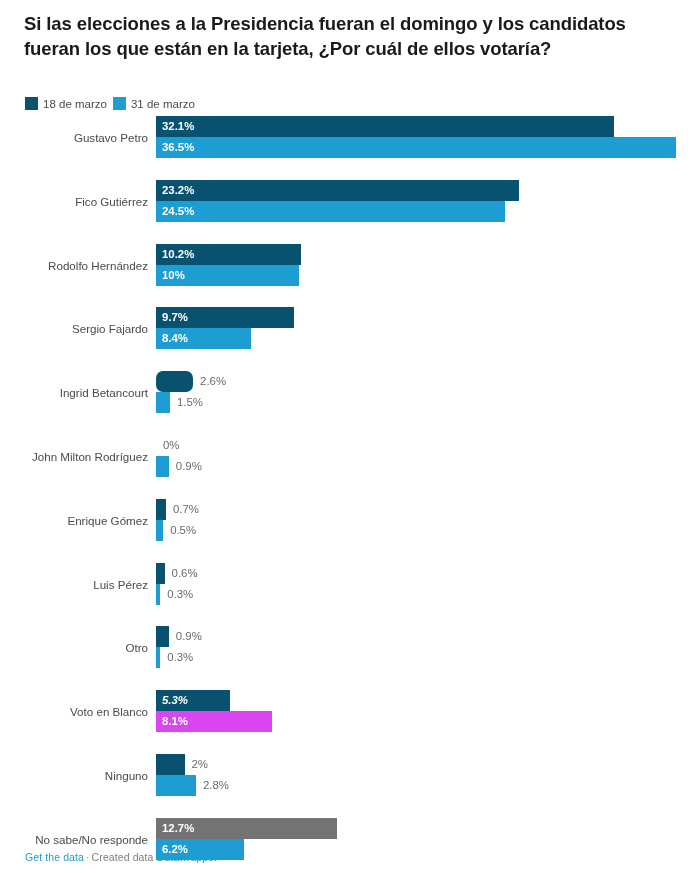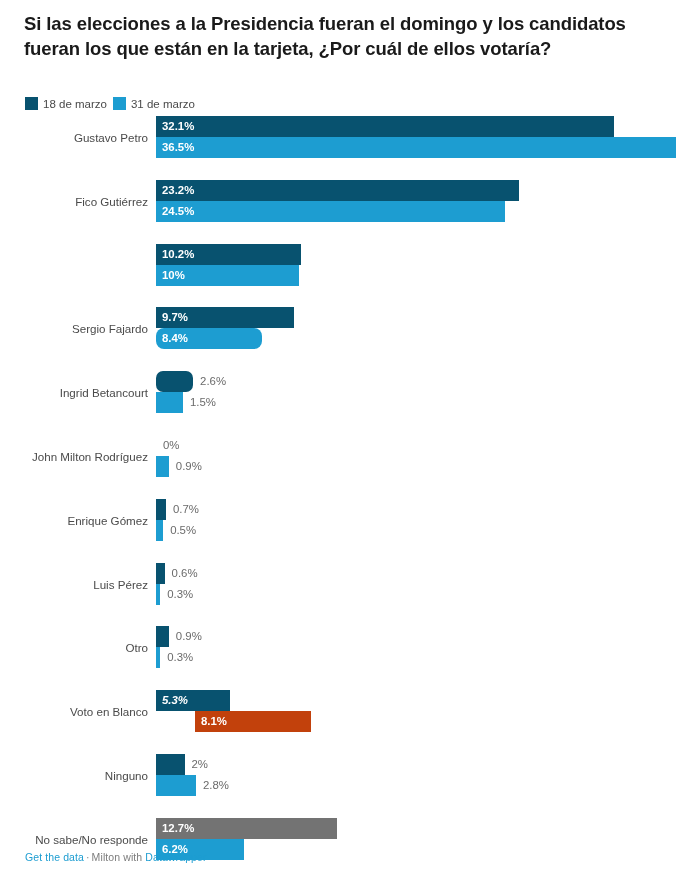--- a/index.html
+++ b/index.html
@@ -201,20 +201,21 @@
             </div>
           </div>
           <div class="bar-track t1">
             <div class="bar s1" style="width: 349.37px; background: rgb(29, 157, 209);">
               <span class="bar-value inside">24.5%</span>
             </div>
           </div>
         </div>
       </div>
       <div class="row" style="top: 127.6px;">
+        <div class="row-label">Rodolfo Hernández</div>
         <div class="bars">
           <div class="bar-track t0">
             <div class="bar s0" style="width: 145.452px; background: rgb(8, 82, 111);">
               <span class="bar-value inside">10.2%</span>
             </div>
           </div>
           <div class="bar-track t1">
             <div class="bar s1" style="width: 142.6px; background: rgb(29, 157, 209);">
               <span class="bar-value inside">10%</span>
             </div>
@@ -223,36 +224,36 @@
       </div>
       <div class="row" style="top: 191.4px;">
         <div class="row-label">Sergio Fajardo</div>
         <div class="bars">
           <div class="bar-track t0">
             <div class="bar s0" style="width: 138.322px; background: rgb(8, 82, 111);">
               <span class="bar-value inside">9.7%</span>
             </div>
           </div>
           <div class="bar-track t1">
-            <div class="bar s1" style="width: 106px; background: rgb(29, 157, 209); border-radius: 8px;">
+            <div class="bar s1" style="width: 95px; background: rgb(29, 157, 209);">
               <span class="bar-value inside">8.4%</span>
             </div>
           </div>
         </div>
       </div>
       <div class="row" style="top: 255.2px;">
         <div class="row-label">Ingrid Betancourt</div>
         <div class="bars">
           <div class="bar-track t0">
             <div class="bar s0" style="width: 37.076px; background: rgb(8, 82, 111); border-radius: 7px;">
               <span class="bar-value outside">2.6%</span>
             </div>
           </div>
           <div class="bar-track t1">
-            <div class="bar s1" style="width: 27px; background: rgb(29, 157, 209);">
+            <div class="bar s1" style="width: 14px; background: rgb(29, 157, 209);">
               <span class="bar-value outside">1.5%</span>
             </div>
           </div>
         </div>
       </div>
       <div class="row" style="top: 319px;">
         <div class="row-label">John Milton Rodríguez</div>
         <div class="bars">
           <div class="bar-track t0">
             <div class="bar s0" style="width: 0px; background: rgb(8, 82, 111);">
@@ -313,21 +314,21 @@
       </div>
       <div class="row" style="top: 574.2px;">
         <div class="row-label">Voto en Blanco</div>
         <div class="bars">
           <div class="bar-track t0">
             <div class="bar s0" style="width: 74px; background: rgb(8, 82, 111); font-style: italic;">
               <span class="bar-value inside">5.3%</span>
             </div>
           </div>
           <div class="bar-track t1">
-            <div class="bar s1" style="width: 115.506px; background: #c2410c; margin-left: 39px;">
+            <div class="bar s1" style="width: 115.506px; background: #d946ef;">
               <span class="bar-value inside">8.1%</span>
             </div>
           </div>
         </div>
       </div>
       <div class="row" style="top: 638px;">
         <div class="row-label">Ninguno</div>
         <div class="bars">
           <div class="bar-track t0">
             <div class="bar s0" style="width: 28.52px; background: rgb(8, 82, 111);">
@@ -352,17 +353,17 @@
           <div class="bar-track t1">
             <div class="bar s1" style="width: 88.412px; background: rgb(29, 157, 209);">
               <span class="bar-value inside">6.2%</span>
             </div>
           </div>
         </div>
       </div>
     </div>
 
   <div class="footer">
-    <a href="#">Get the data</a><span class="sep">·</span><span class="plain">Milton with</span>
+    <a href="#">Get the data</a><span class="sep">·</span><span class="plain">Created data</span>
     <a href="#">Datawrapper</a>
   </div>
 
 </div>
 
 </body></html>

